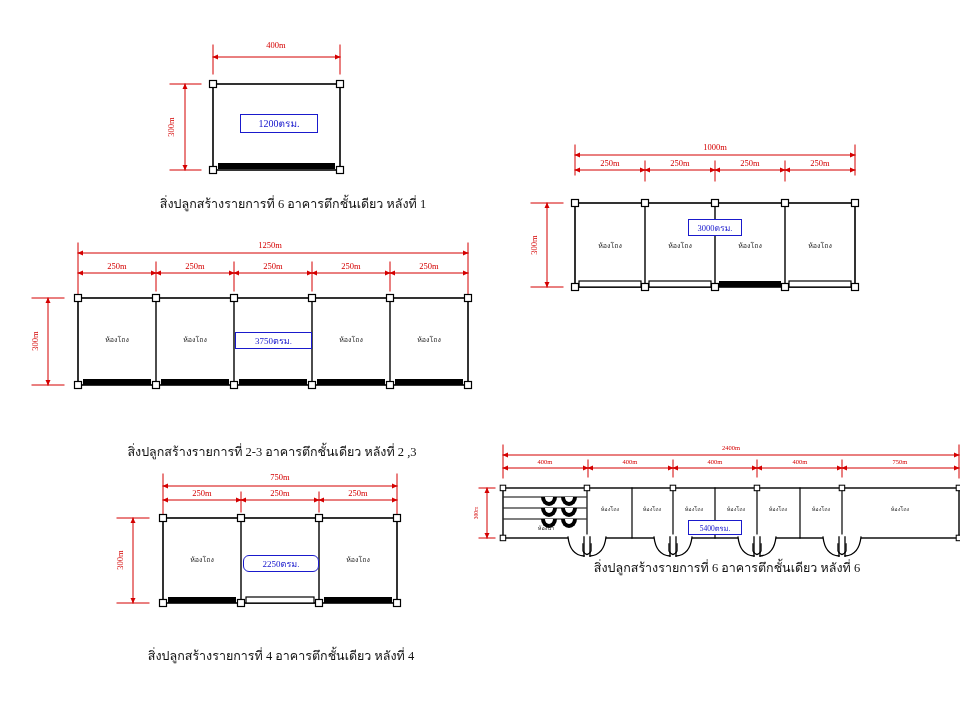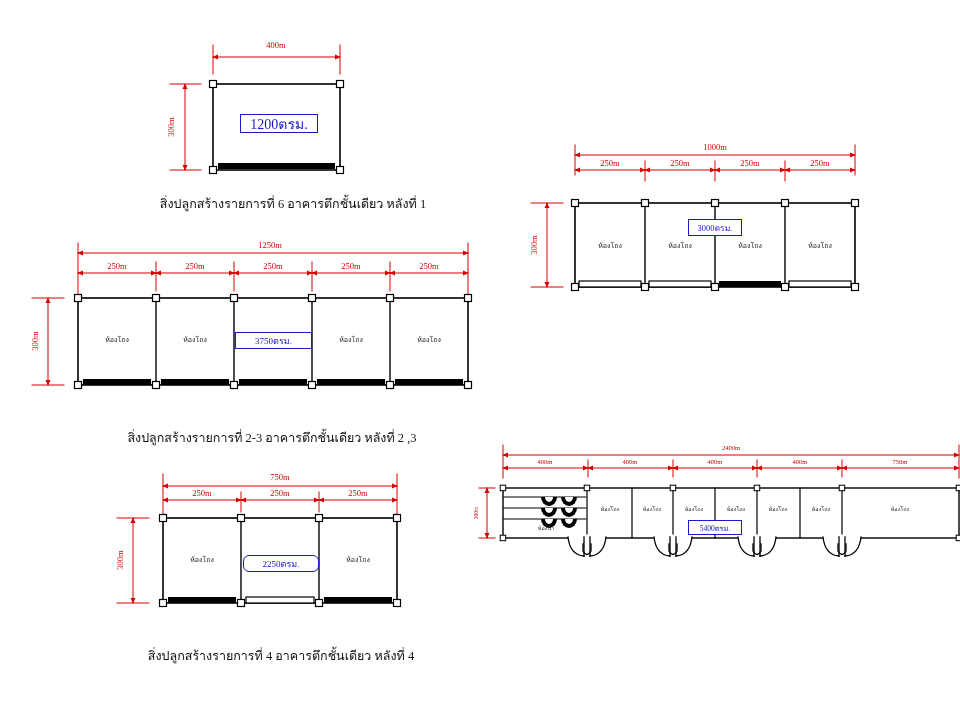--- a/index.html
+++ b/index.html
@@ -264,40 +264,40 @@
       <rect x="584.2" y="485.2" width="5.5" height="5.5"></rect>
           <rect x="670.2" y="485.2" width="5.5" height="5.5"></rect>
       <rect x="754.2" y="485.2" width="5.5" height="5.5"></rect>
           <rect x="839.2" y="485.2" width="5.5" height="5.5"></rect>
     </g>
   </g>
 </svg>
 
 <span class="lbl dim" style="left:276px;top:45px;">400m</span>
 <span class="lbl dim rot" style="left:171px;top:127px;">300m</span>
-<div class="areabox" style="left:240px;top:114px;width:78px;height:19px;font-size:14px;">
+<div class="areabox" style="left:240px;top:114px;width:78px;height:19px;font-size:10px;">
       <span>1200ตรม.</span>
     </div>
 <span class="lbl cap" style="left:293px;top:204px;">สิ่งปลูกสร้างรายการที่ 6 อาคารตึกชั้นเดียว หลังที่ 1</span>
 
 <span class="lbl dim" style="left:270px;top:245px;">1250m</span>
 <span class="lbl dim" style="left:117px;top:266px;">250m</span>
 <span class="lbl dim" style="left:195px;top:266px;">250m</span>
 <span class="lbl dim" style="left:273px;top:266px;">250m</span>
 <span class="lbl dim" style="left:351px;top:266px;">250m</span>
 <span class="lbl dim" style="left:429px;top:266px;">250m</span>
 <span class="lbl dim rot" style="left:35px;top:341px;">300m</span>
 <span class="lbl room" style="left:117px;top:340px;">ห้องโถง</span>
 <span class="lbl room" style="left:195px;top:340px;">ห้องโถง</span>
 <span class="lbl room" style="left:351px;top:340px;">ห้องโถง</span>
 <span class="lbl room" style="left:429px;top:340px;">ห้องโถง</span>
 <div class="areabox" style="left:235px;top:332px;width:77px;height:17px;font-size:9px;">
       <span>3750ตรม.</span>
     </div>
-<span class="lbl cap" style="left:272px;top:438px;">สิ่งปลูกสร้างรายการที่ 2-3 อาคารตึกชั้นเดียว หลังที่ 2 ,3</span>
+<span class="lbl cap" style="left:272px;top:452px;">สิ่งปลูกสร้างรายการที่ 2-3 อาคารตึกชั้นเดียว หลังที่ 2 ,3</span>
 
 <span class="lbl dim" style="left:280px;top:477px;">750m</span>
 <span class="lbl dim" style="left:202px;top:493px;">250m</span>
 <span class="lbl dim" style="left:280px;top:493px;">250m</span>
 <span class="lbl dim" style="left:358px;top:493px;">250m</span>
 <span class="lbl dim rot" style="left:120px;top:560px;">300m</span>
 <span class="lbl room" style="left:202px;top:560px;">ห้องโถง</span>
 <span class="lbl room" style="left:358px;top:560px;">ห้องโถง</span>
 <div class="areabox" style="left:243px;top:555px;width:76px;height:17px;font-size:9px;border-radius:6px;">
       <span>2250ตรม.</span>
@@ -329,14 +329,15 @@
 <span class="lbl room-sm" style="left:652px;top:510px;">ห้องโถง</span>
 <span class="lbl room-sm" style="left:694px;top:510px;">ห้องโถง</span>
 <span class="lbl room-sm" style="left:736px;top:510px;">ห้องโถง</span>
 <span class="lbl room-sm" style="left:778px;top:510px;">ห้องโถง</span>
 <span class="lbl room-sm" style="left:821px;top:510px;">ห้องโถง</span>
 <span class="lbl room-sm" style="left:900px;top:510px;">ห้องโถง</span>
 <span class="lbl room-sm" style="left:546px;top:529px;">ห้องน้ำ</span>
 <div class="areabox" style="left:688px;top:520px;width:54px;height:15px;font-size:7.5px;">
       <span>5400ตรม.</span>
     </div>
+<span class="lbl cap" style="left:727px;top:568px;">สิ่งปลูกสร้างรายการที่ 6 อาคารตึกชั้นเดียว หลังที่ 6</span>
 
 </div>
 
 </body></html>

